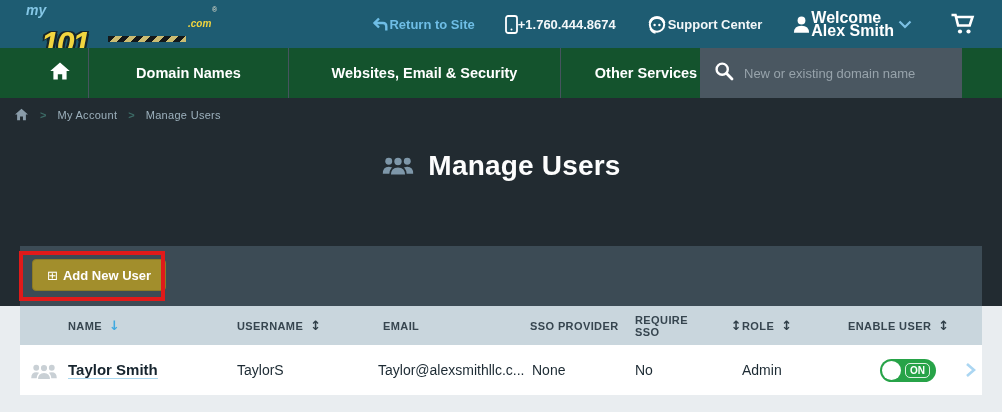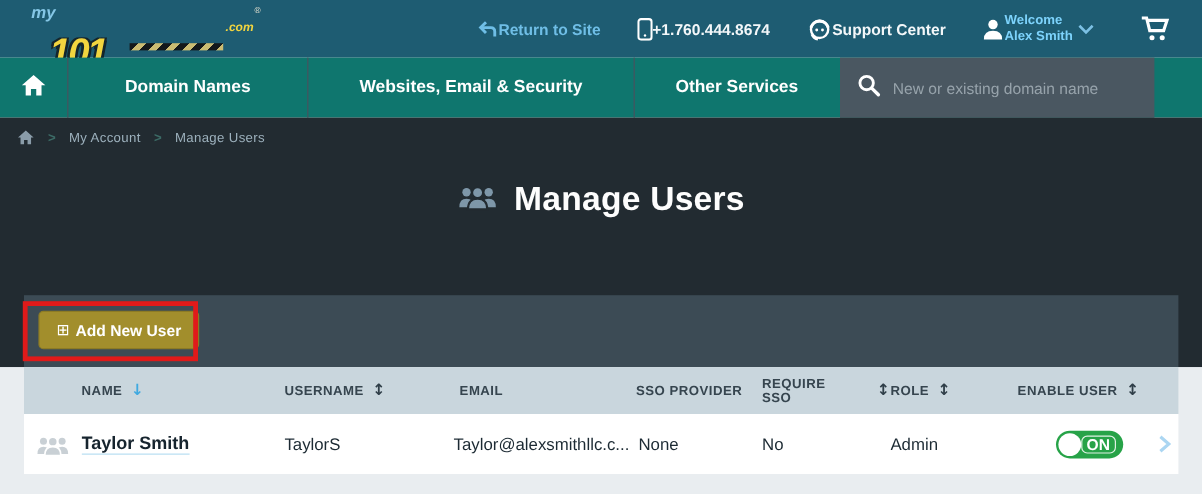--- a/index.html
+++ b/index.html
@@ -18,25 +18,25 @@
   .lg-domain { position:absolute; left:88px; top:5px; font-weight:800; font-size:26px; letter-spacing:-1px; color:#181b1d;
             text-shadow:-1px -1px 0 #CBBC72, 1px -1px 0 #CBBC72, -1px 1px 0 #CBBC72, 1px 1px 0 #CBBC72; }
   .lg-reg { position:absolute; left:194px; top:4px; font-size:7px; color:#e8e4d2; }
   .lg-stripes { position:absolute; left:90px; top:34px; width:78px; height:6px;
             background:repeating-linear-gradient(135deg,#14181a 0 5px,#CBBC72 5px 10px); }
   .lg-com { position:absolute; left:170px; top:16px; font-size:10px; font-weight:800; font-style:italic; color:#F2D53F; }
 
   .topbar-links { position:absolute; right:26px; top:0; height:48px; display:flex; align-items:center; gap:30px; }
   .tb-item { display:flex; align-items:center; gap:0; color:#F3F7F9; font-size:13px; font-weight:700; cursor:pointer; }
   .tb-return { color:#6FBEE6; }
-  .tb-welcome-text { font-size:11px; line-height:13px; font-weight:700; color:#7dd3fc; }
+  .tb-welcome-text { font-size:16px; line-height:13px; font-weight:700; color:#ffffff; }
   .tb-icon { display:flex; align-items:center; }
 
   
-  .mainnav { position:absolute; left:0; top:48px; width:1002px; height:50px; background:#0f766e; display:flex; }
+  .mainnav { position:absolute; left:0; top:48px; width:1002px; height:50px; background:#14532d; display:flex;padding-left:32px; }
   .nav-home { width:57px; height:50px; display:flex; align-items:center; justify-content:center; border-right:1px solid #46545F; cursor:pointer; }
   .nav-item { height:50px; display:flex; align-items:center; justify-content:center; color:#fff; font-size:14.5px; font-weight:700;
               border-right:1px solid #46545F; cursor:pointer; }
   .nav-dn { width:200px; } .nav-ws { width:272px; } .nav-os { width:170px; border-right:none; }
   .nav-search { position:absolute; left:700px; top:0; width:262px; height:50px; background:#4A5761; display:flex; align-items:center; padding-left:14px; gap:10px; }
   .nav-search input { background:transparent; border:none; outline:none; color:#DDE4E8; font-size:13px; width:220px; font-family:"Liberation Sans",sans-serif; }
   .nav-search input::placeholder { color:#97A3AB; opacity:1; }
 
   
   .dark { position:absolute; left:0; top:98px; width:1002px; height:208px; background:#222B31; }
@@ -63,21 +63,21 @@
   .th .sort { font-family:"DejaVu Sans",sans-serif; font-size:13px; font-weight:700; color:#2F3E48; }
   .th .sort-active { color:#3FA9E0; }
   .th-email { padding-left:5px; } .th-require { padding-left:2px;gap:16px; } .th-none { cursor:default; }
   .trow { height:50px; background:#fff; font-size:14px; color:#1C2A33; }
   .cell { white-space:nowrap; overflow:hidden; }
   .row-icon-cell { display:flex; justify-content:center; }
   .row-name { font-size:15px; font-weight:700; color:#16242E; border-bottom:1px solid #A9D7EF; padding-bottom:0; display:inline-block; cursor:pointer; }
 
   .toggle { position:relative; margin-left:32px; width:56px; height:23px; background:#27A348; border-radius:12px; cursor:pointer; }
   .toggle .knob { position:absolute; left:2px; top:2px; width:19px; height:19px; background:#fff; border-radius:50%; }
-  .toggle .on-label { position:absolute; right:6px; top:4px; font-size:13px; font-weight:700; color:#fff; border:1px solid rgba(255,255,255,.85); border-radius:5px; padding:0 4px; line-height:13px; }
+  .toggle .on-label { position:absolute; right:6px; top:4px; font-size:10px; font-weight:700; color:#fff; border:1px solid rgba(255,255,255,.85); border-radius:5px; padding:0 4px; line-height:13px; }
 
   .row-chevron { display:flex; justify-content:center; align-items:center; cursor:pointer; }
 </style>
 </head>
 <body>
 
 <div class="screen">
 
   <header class="topbar">
     <div class="logo">

